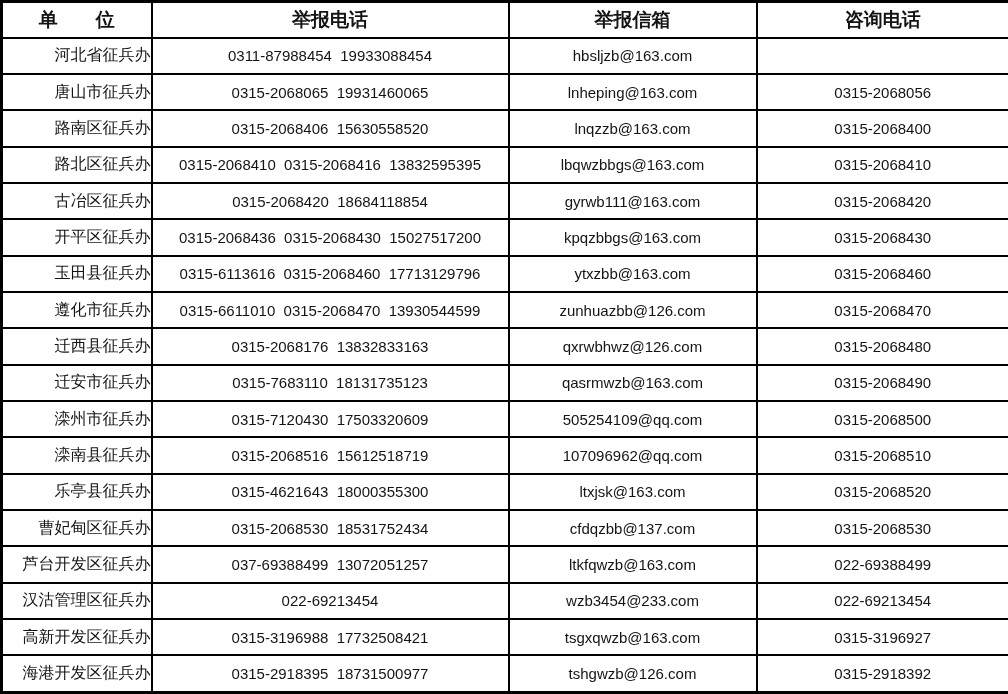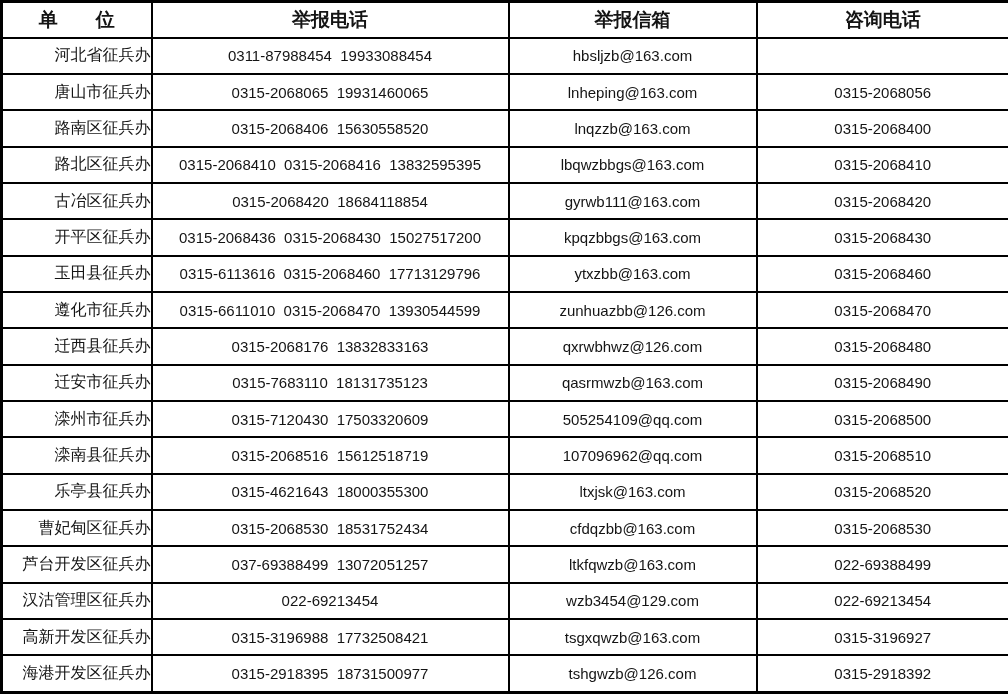--- a/index.html
+++ b/index.html
@@ -137,33 +137,33 @@
       </tr>
       <tr>
         <td class="unit">乐亭县征兵办</td>
         <td class="num">0315-4621643  18000355300</td>
         <td class="num">ltxjsk@163.com</td>
         <td class="num">0315-2068520</td>
       </tr>
       <tr>
         <td class="unit">曹妃甸区征兵办</td>
         <td class="num">0315-2068530  18531752434</td>
-        <td class="num">cfdqzbb@163.com</td>
+        <td class="num">cfdqzbb@137.com</td>
         <td class="num">0315-2068530</td>
       </tr>
       <tr>
         <td class="unit">芦台开发区征兵办</td>
         <td class="num">037-69388499  13072051257</td>
         <td class="num">ltkfqwzb@163.com</td>
         <td class="num">022-69388499</td>
       </tr>
       <tr>
         <td class="unit">汉沽管理区征兵办</td>
         <td class="num">022-69213454</td>
-        <td class="num">wzb3454@129.com</td>
+        <td class="num">wzb3454@233.com</td>
         <td class="num">022-69213454</td>
       </tr>
       <tr>
         <td class="unit">高新开发区征兵办</td>
         <td class="num">0315-3196988  17732508421</td>
         <td class="num">tsgxqwzb@163.com</td>
         <td class="num">0315-3196927</td>
       </tr>
       <tr>
         <td class="unit">海港开发区征兵办</td>

